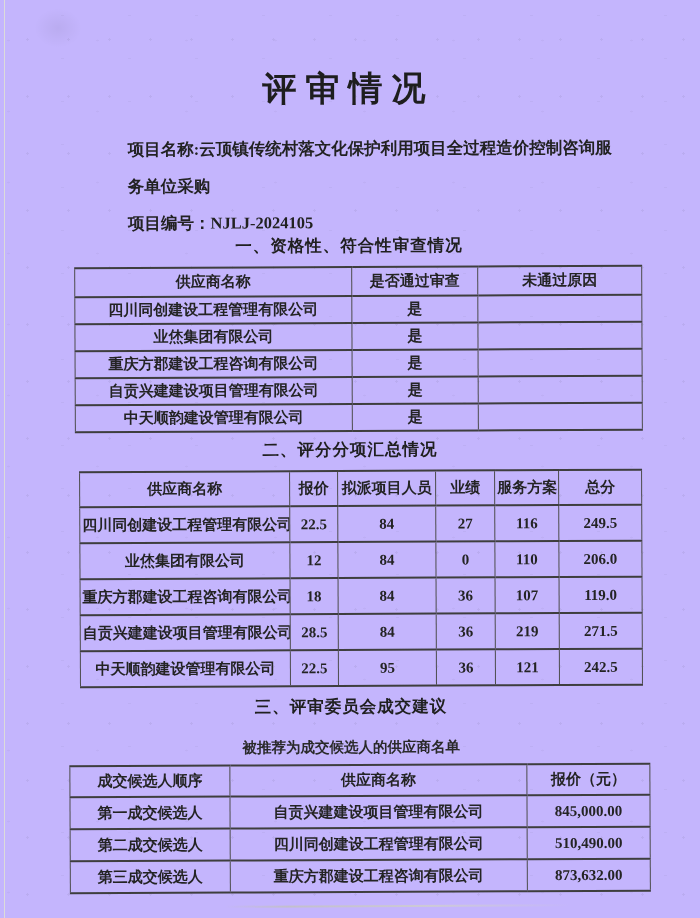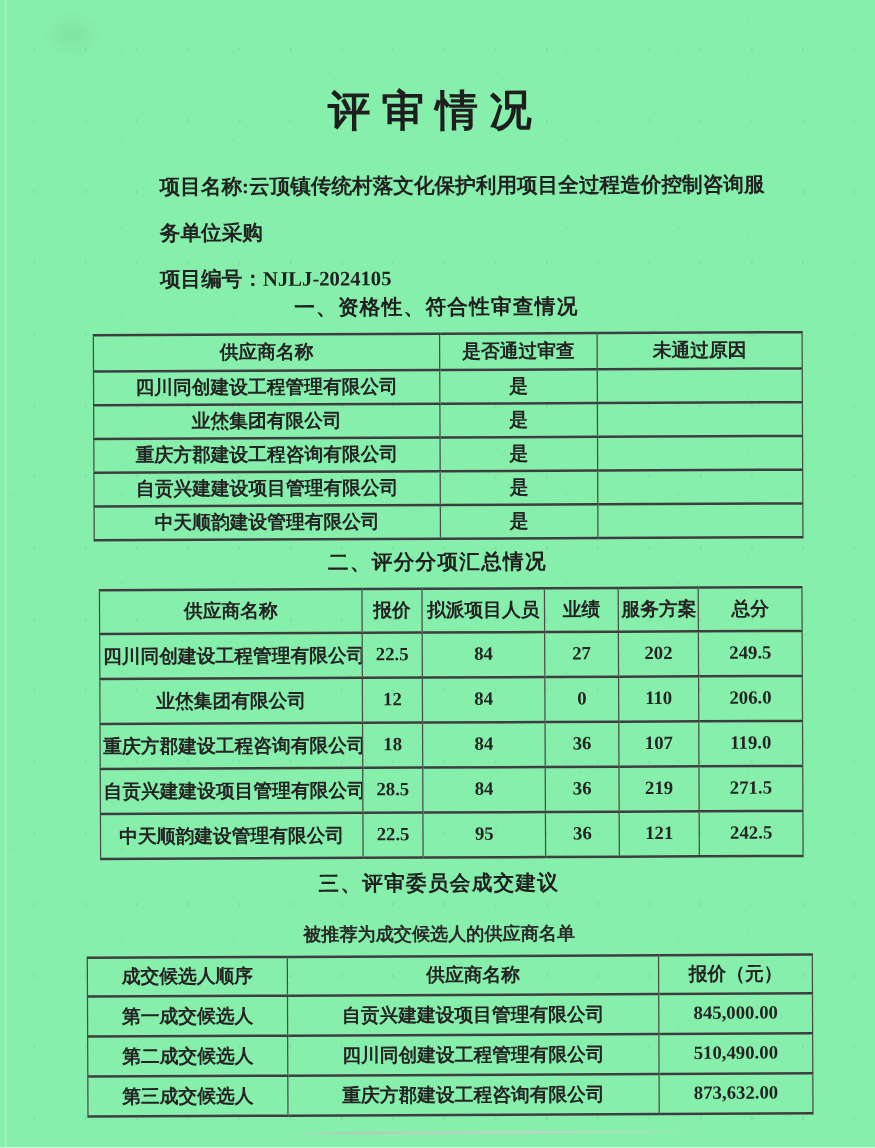--- a/index.html
+++ b/index.html
@@ -1,18 +1,18 @@
 <!DOCTYPE html>
 <html><head>
 <meta charset="utf-8">
 <style>
   html,body { margin:0; padding:0; background:#ffffff; }
   .page {
     position:relative; width:700px; height:918px;
-    background:#86efac; overflow:hidden;
+    background:#c4b5fd; overflow:hidden;
     font-family:"Liberation Serif","DejaVu Serif",serif;
     color:#262626;
   }
   
   .page::before {
     content:""; position:absolute; inset:0; pointer-events:none;
     background-image:
       radial-gradient(rgba(0,0,0,0.05) 1px, transparent 1.2px),
       radial-gradient(rgba(0,0,0,0.035) 1px, transparent 1.2px),
       radial-gradient(rgba(0,0,0,0.03) 1px, transparent 1.4px);
@@ -146,21 +146,21 @@
         <th>拟派项目人员</th>
         <th>业绩</th>
         <th>服务方案</th>
         <th>总分</th>
       </tr>
       <tr>
         <td>四川同创建设工程管理有限公司</td>
         <td>22.5</td>
         <td>84</td>
         <td>27</td>
-        <td>202</td>
+        <td>116</td>
         <td>249.5</td>
       </tr>
       <tr>
         <td>业烋集团有限公司</td>
         <td>12</td>
         <td>84</td>
         <td>0</td>
         <td>110</td>
         <td>206.0</td>
       </tr>

